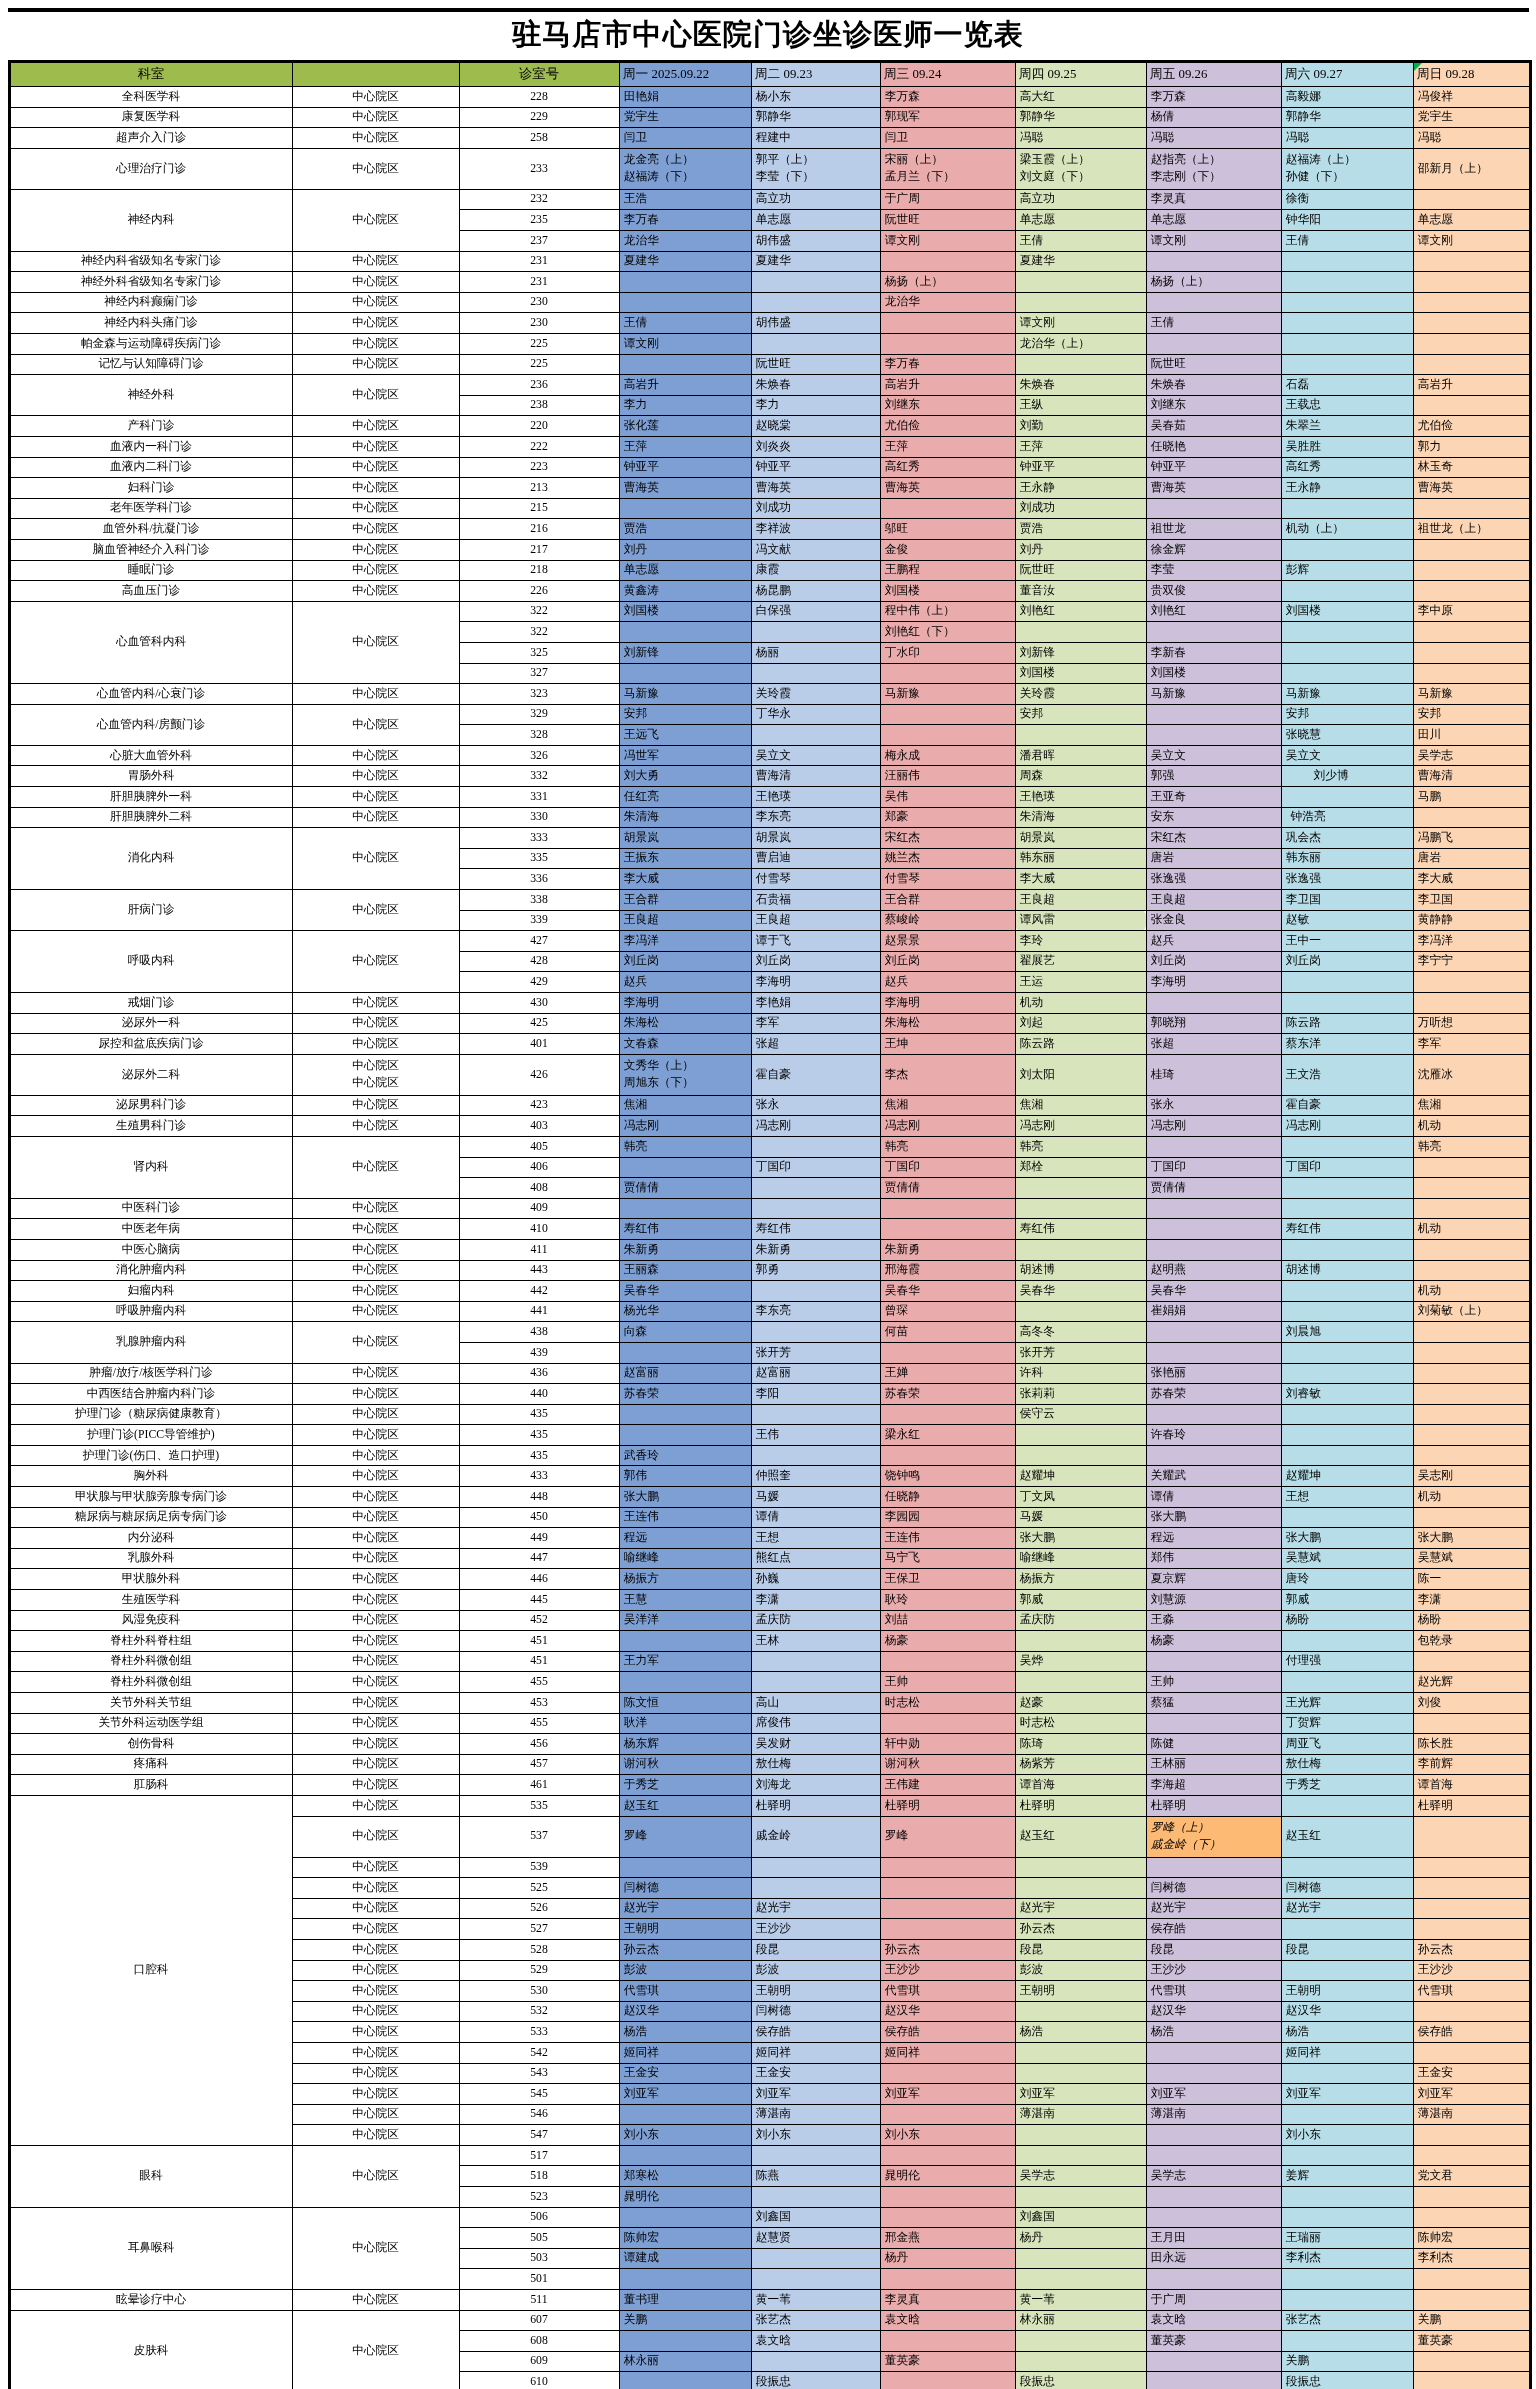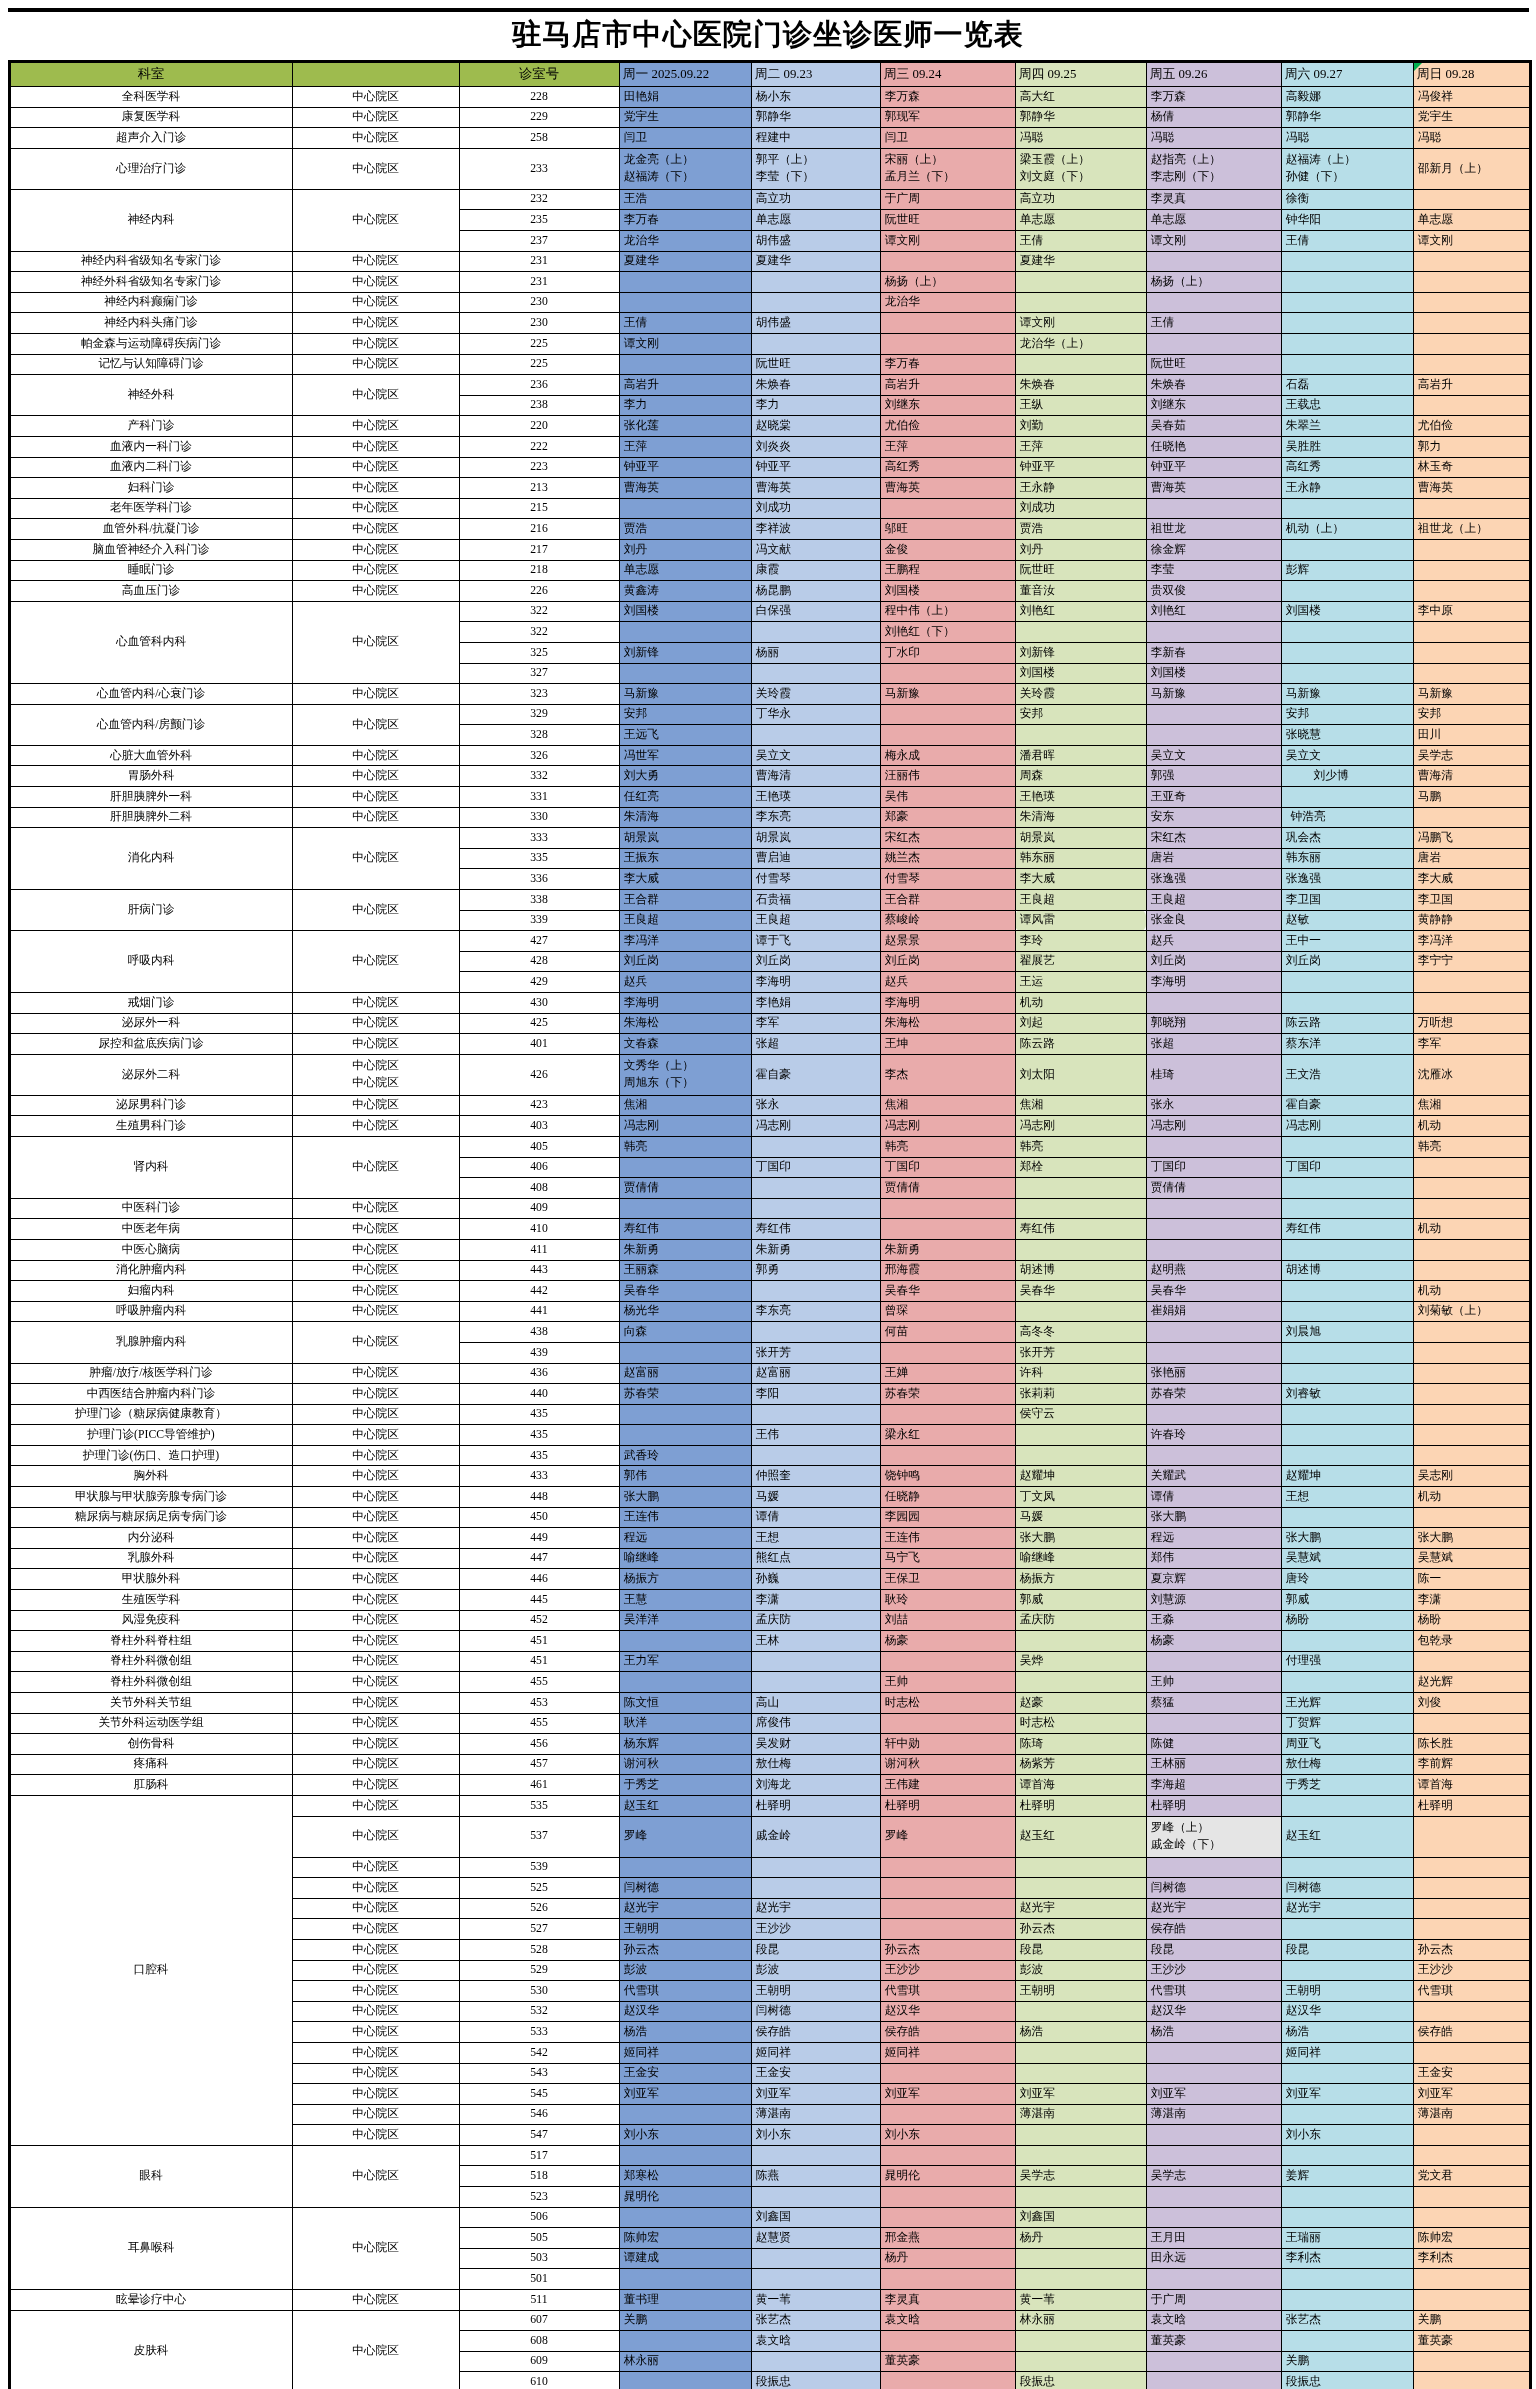--- a/index.html
+++ b/index.html
@@ -1015,21 +1015,21 @@
           <td class="day c5" style="background: rgb(183, 222, 232);"></td>
           <td class="day c6" style="background: rgb(252, 213, 180);">杜驿明</td>
         </tr>
         <tr class="h2">
           <td class="campus">中心院区</td>
           <td class="room">537</td>
           <td class="day c0" style="background: rgb(126, 159, 211);">罗峰</td>
           <td class="day c1" style="background: rgb(185, 204, 232);">戚金岭</td>
           <td class="day c2" style="background: rgb(233, 171, 171);">罗峰</td>
           <td class="day c3" style="background: rgb(216, 228, 188);">赵玉红</td>
-          <td class="day c4" style="background: #e5e5e5;">罗峰（上）
+          <td class="day c4" style="background: #fdba74; font-style: italic;">罗峰（上）
 戚金岭（下）</td>
           <td class="day c5" style="background: rgb(183, 222, 232);">赵玉红</td>
           <td class="day c6" style="background: rgb(252, 213, 180);"></td>
         </tr>
         <tr>
           <td class="campus">中心院区</td>
           <td class="room">539</td>
           <td class="day c0" style="background: rgb(126, 159, 211);"></td>
           <td class="day c1" style="background: rgb(185, 204, 232);"></td>
           <td class="day c2" style="background: rgb(233, 171, 171);"></td>

